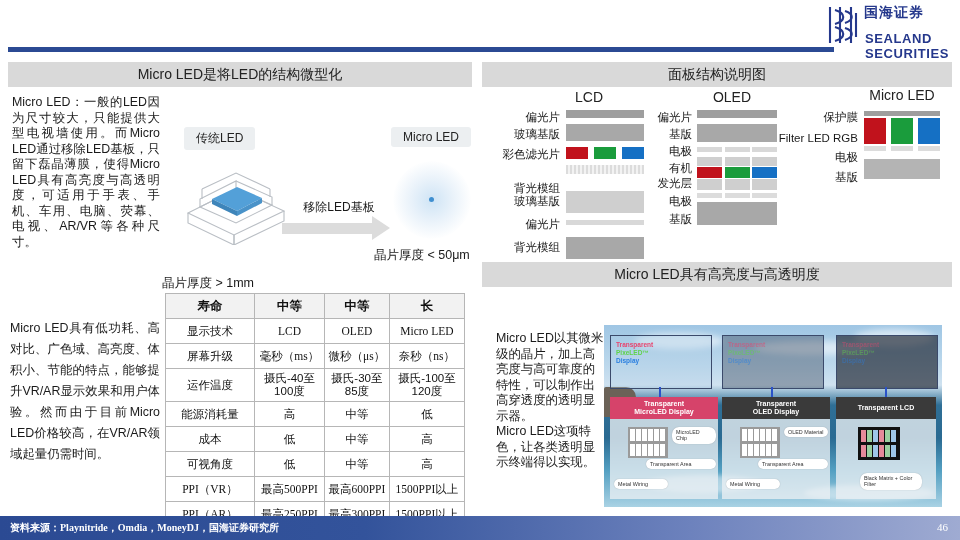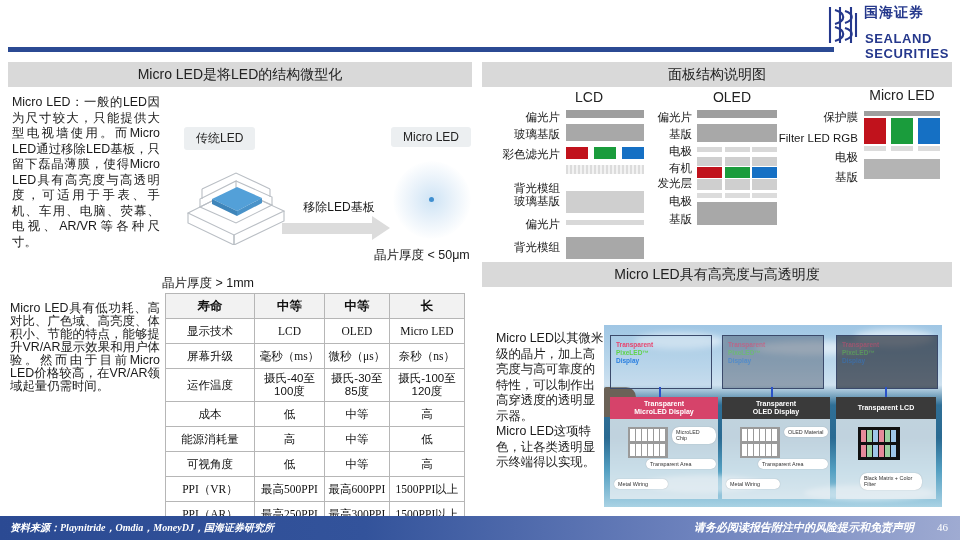--- a/index.html
+++ b/index.html
@@ -92,22 +92,22 @@
   .sd-lbl{
     position:absolute;font-size:11.5px;color:#1a1a1a;text-align:right;
     white-space:nowrap;line-height:13px;
   }
   .layer{position:absolute;}
   .rgbrow{position:absolute;display:flex;justify-content:space-between;}
   .rgbrow > i{display:block;}
 
   
   .bl-text{
-    position:absolute;left:2px;top:40px;width:150px;
-    font-size:12.4px;line-height:13px;color:#1a1a1a;
+    position:absolute;left:2px;top:56px;width:150px;
+    font-size:12.4px;line-height:21px;color:#1a1a1a;
     text-align:justify;text-justify:inter-ideograph;
   }
   table.cmp{
     position:absolute;left:157px;top:31px;
     border-collapse:collapse;width:300px;
     font-size:11.5px;color:#111;
   }
   table.cmp td{
     border:1px solid #b6b6b6;text-align:center;padding:3px 2px;
     line-height:13px;height:18px;
@@ -153,21 +153,21 @@
   .pixrow{display:flex;}
   .pixrow i{display:block;width:5px;height:12px;margin-right:1px;background:#fff;}
 
   
   .footer{
     position:absolute;left:0;top:516px;width:960px;height:24px;
     background:linear-gradient(90deg,#2b4a93 0%,#33539b 38%,#6d82bd 72%,#9fabd2 100%);
   }
   .src{
     position:absolute;left:10px;top:521px;
-    font-size:10px;font-style:italic;font-weight:bold;color:#ffffff;
+    font-size:10px;font-weight:bold;color:#ffffff;
     font-family:"Liberation Serif","DejaVu Serif",serif;
   }
   .disclaimer{
     position:absolute;right:46px;top:520px;
     font-size:11px;font-style:italic;font-weight:bold;color:#ffffff;
   }
   .pageno{
     position:absolute;right:12px;top:521px;
     font-size:11px;color:#ffffff;
     font-family:"Liberation Serif","DejaVu Serif",serif;
@@ -345,30 +345,30 @@
               <td class="serifcell">微秒（μs）</td>
               <td class="serifcell">奈秒（ns）</td>
             </tr>
             <tr>
               <td>运作温度</td>
               <td>摄氏-40至100度</td>
               <td>摄氏-30至85度</td>
               <td>摄氏-100至120度</td>
             </tr>
             <tr>
+              <td>能源消耗量</td>
+              <td>高</td>
+              <td>中等</td>
+              <td>低</td>
+            </tr>
+            <tr>
               <td>成本</td>
               <td>低</td>
               <td>中等</td>
               <td>高</td>
-            </tr>
-            <tr>
-              <td>能源消耗量</td>
-              <td>高</td>
-              <td>中等</td>
-              <td>低</td>
             </tr>
             <tr>
               <td>可视角度</td>
               <td>低</td>
               <td>中等</td>
               <td>高</td>
             </tr>
             <tr>
               <td class="serifcell">PPI（VR）</td>
               <td class="serifcell">最高500PPI</td>
@@ -494,16 +494,15 @@
           <div class="pillbox" style="left:24px;top:76px;width:54px;">Black Matrix + Color Filter</div>
         </div>
       </div>
     </div>
   </div>
 
   <div class="footer"></div>
   <div class="src">
     <span>资料来源：</span><span>Playnitride，Omdia，MoneyDJ，</span><span>国海证券研究所</span>
   </div>
-  <div class="disclaimer">请务必阅读报告附注中的风险提示和免责声明</div>
   <div class="pageno">46</div>
 
 </div>
 
 </body></html>

